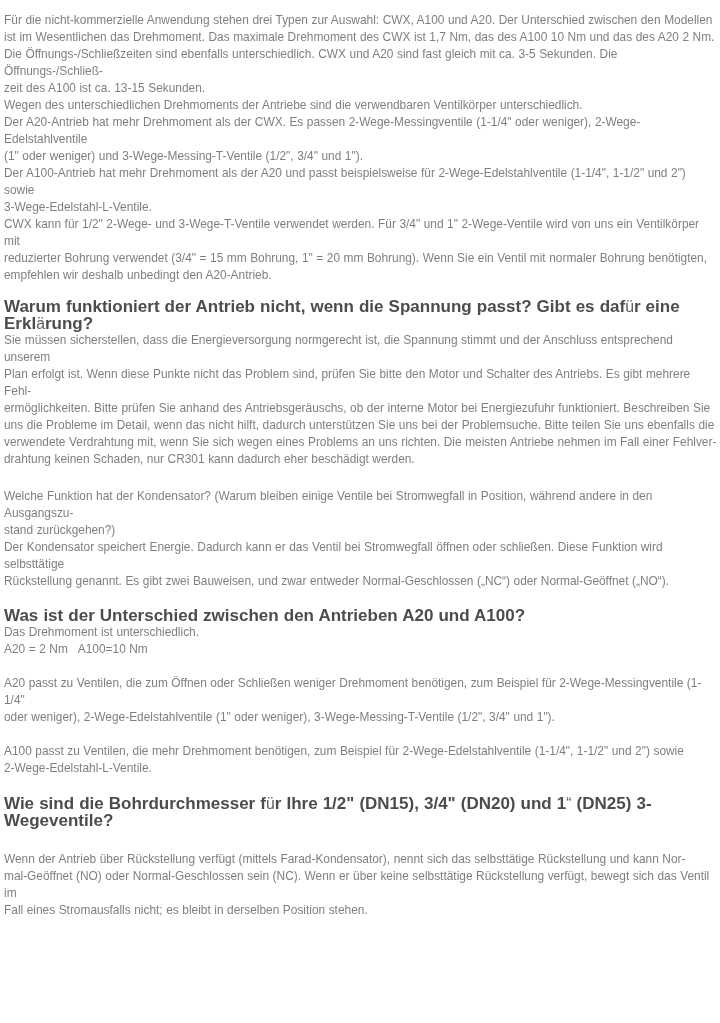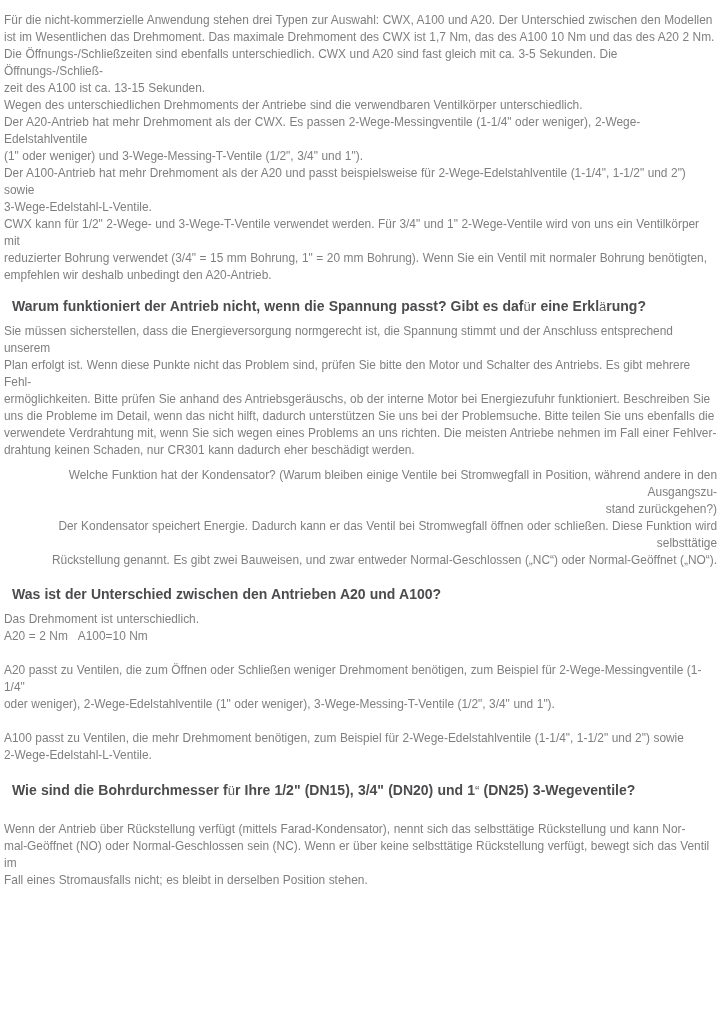--- a/index.html
+++ b/index.html
@@ -21,37 +21,37 @@
     color: #7f7f7f;
     -webkit-font-smoothing: antialiased;
   }
   section { margin: 0; }
   p.body {
     margin: 0;
     white-space: pre-wrap;
     word-spacing: 0.02em;
   }
   h2.q {
-    margin: 8px;
-    font-size: 14px;
+    margin: 0;
+    font-size: 17px;
     line-height: 17px;
     font-weight: 700;
     color: #4c4c4e;
     white-space: pre-wrap;
     word-spacing: 0.02em;
   }
   
   h2.q .nb {
     font-weight: 400;
     font-size: 0.93em;
     color: #5d5d5f;
   }
   
   .m14 { margin-top: 14px; }
-  .m20 { margin-top: 8px; text-align: right; }
+  .m20 { margin-top: 20px; }
   .m17 { margin-top: 17px; }
   .m18 { margin-top: 18px; }
   .m22 { margin-top: 22px; }
   .m15 { margin-top: 15px; }
 </style>
 </head>
 <body>
 
 <main class="doc">
 

